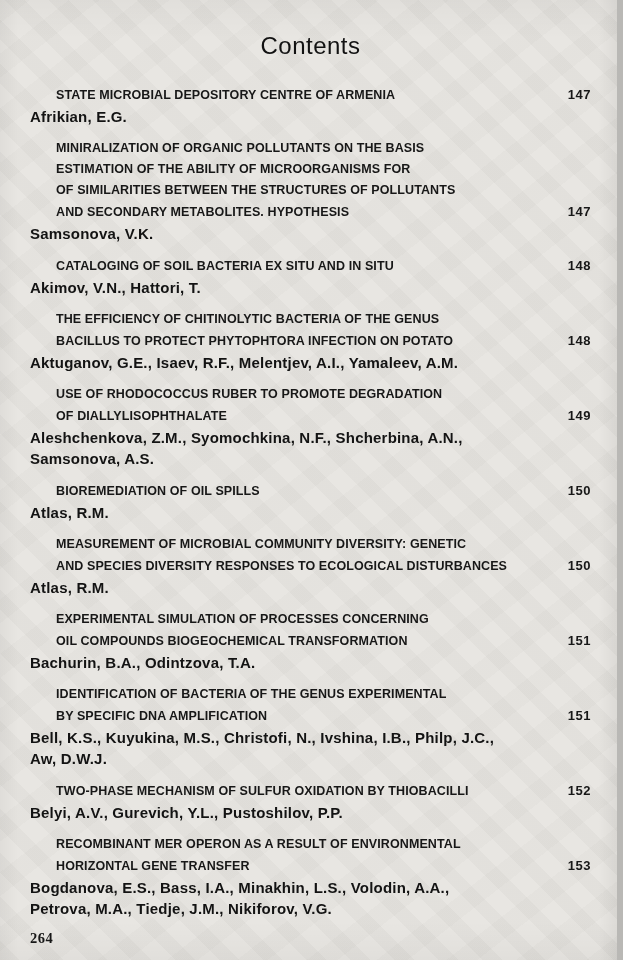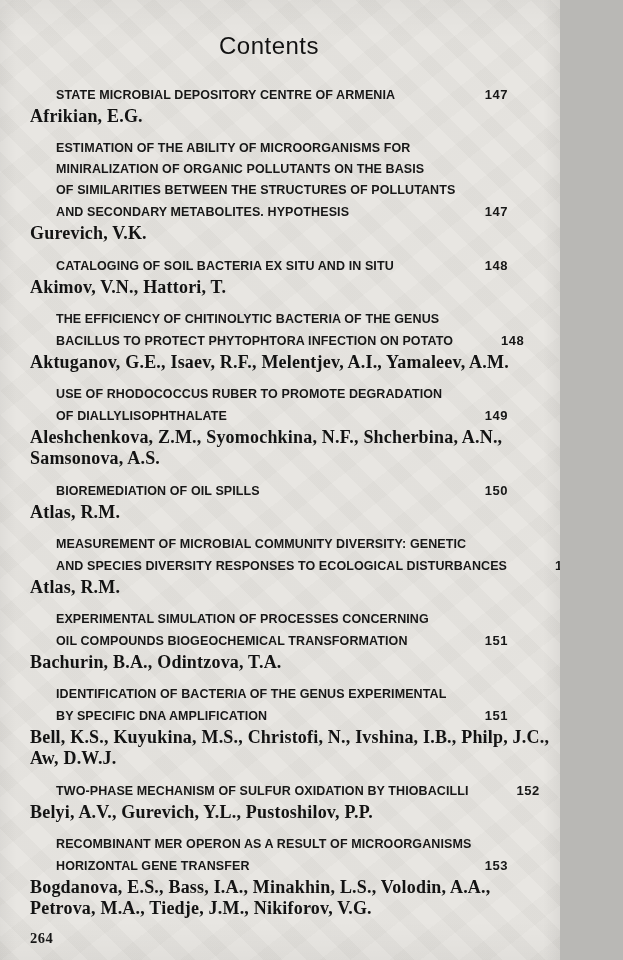--- a/index.html
+++ b/index.html
@@ -1,30 +1,30 @@
 <!DOCTYPE html>
 <html><head>
 <meta charset="utf-8">
 <style>
   * { margin: 0; padding: 0; box-sizing: border-box; }
   html, body { background: #b9b8b5; }
   body { width: 623px; height: 960px; overflow: hidden; }
 
   .page {
     position: relative;
-    width: 560px;
+    width: 617px;
     height: 960px;
     background:
       linear-gradient(90deg, rgba(0,0,0,0.04) 0%, rgba(0,0,0,0) 3%, rgba(0,0,0,0) 97%, rgba(0,0,0,0.05) 100%),
       linear-gradient(0deg, rgba(0,0,0,0.03) 0%, rgba(0,0,0,0) 4%, rgba(0,0,0,0) 96%, rgba(0,0,0,0.03) 100%),
       repeating-linear-gradient(45deg, rgba(120,118,112,0.05) 0 14px, rgba(0,0,0,0) 14px 31px),
       repeating-linear-gradient(-38deg, rgba(140,138,130,0.04) 0 19px, rgba(0,0,0,0) 19px 43px),
       #e8e6e2;
     color: #161616;
-    padding: 32px 52px 0 30px;
+    padding: 32px 26px 0 30px;
     overflow: hidden;
   }
 
   .heading {
     font-family: "Liberation Sans", sans-serif;
     font-weight: 500;
     font-size: 24px;
     line-height: 28px;
     text-align: center;
     letter-spacing: 0.5px;
@@ -58,23 +58,23 @@
     font-weight: 700;
     font-size: 13px;
     letter-spacing: 0.5px;
     color: #171717;
     flex: 0 0 auto;
     margin-left: 12px;
     text-align: right;
   }
 
   .aline {
-    font-family: Liberation Serif, serif;
+    font-family: Liberation Sans, sans-serif;
     font-weight: 700;
-    font-size: 18px;
+    font-size: 15px;
     line-height: 21px;
     letter-spacing: 0.2px;
     color: #131313;
     white-space: nowrap;
   }
 
   .folio {
     font-family: Liberation Serif, serif;
     font-weight: 700;
     font-size: 14.5px;
@@ -91,28 +91,28 @@
 
   <div id="toc">
       <div class="entry">
         <div class="tline with-page">
           <span>STATE MICROBIAL DEPOSITORY CENTRE OF ARMENIA</span>
           <span class="pagenum">147</span>
         </div>
         <div class="aline">Afrikian, E.G.</div>
       </div>
       <div class="entry">
+        <div class="tline">MINIRALIZATION OF ORGANIC POLLUTANTS ON THE BASIS</div>
         <div class="tline">ESTIMATION OF THE ABILITY OF MICROORGANISMS FOR</div>
-        <div class="tline">MINIRALIZATION OF ORGANIC POLLUTANTS ON THE BASIS</div>
         <div class="tline">OF SIMILARITIES BETWEEN THE STRUCTURES OF POLLUTANTS</div>
         <div class="tline with-page">
           <span>AND SECONDARY METABOLITES. HYPOTHESIS</span>
           <span class="pagenum">147</span>
         </div>
-        <div class="aline">Gurevich, V.K.</div>
+        <div class="aline">Samsonova, V.K.</div>
       </div>
       <div class="entry">
         <div class="tline with-page">
           <span>CATALOGING OF SOIL BACTERIA EX SITU AND IN SITU</span>
           <span class="pagenum">148</span>
         </div>
         <div class="aline">Akimov, V.N., Hattori, T.</div>
       </div>
       <div class="entry">
         <div class="tline">THE EFFICIENCY OF CHITINOLYTIC BACTERIA OF THE GENUS</div>
@@ -164,21 +164,21 @@
         <div class="aline">Aw, D.W.J.</div>
       </div>
       <div class="entry">
         <div class="tline with-page">
           <span>TWO-PHASE MECHANISM OF SULFUR OXIDATION BY THIOBACILLI</span>
           <span class="pagenum">152</span>
         </div>
         <div class="aline">Belyi, A.V., Gurevich, Y.L., Pustoshilov, P.P.</div>
       </div>
       <div class="entry">
-        <div class="tline">RECOMBINANT MER OPERON AS A RESULT OF MICROORGANISMS</div>
+        <div class="tline">RECOMBINANT MER OPERON AS A RESULT OF ENVIRONMENTAL</div>
         <div class="tline with-page">
           <span>HORIZONTAL GENE TRANSFER</span>
           <span class="pagenum">153</span>
         </div>
         <div class="aline">Bogdanova, E.S., Bass, I.A., Minakhin, L.S., Volodin, A.A.,</div>
         <div class="aline">Petrova, M.A., Tiedje, J.M., Nikiforov, V.G.</div>
       </div>
     </div>
 
   <div class="folio">264</div>

